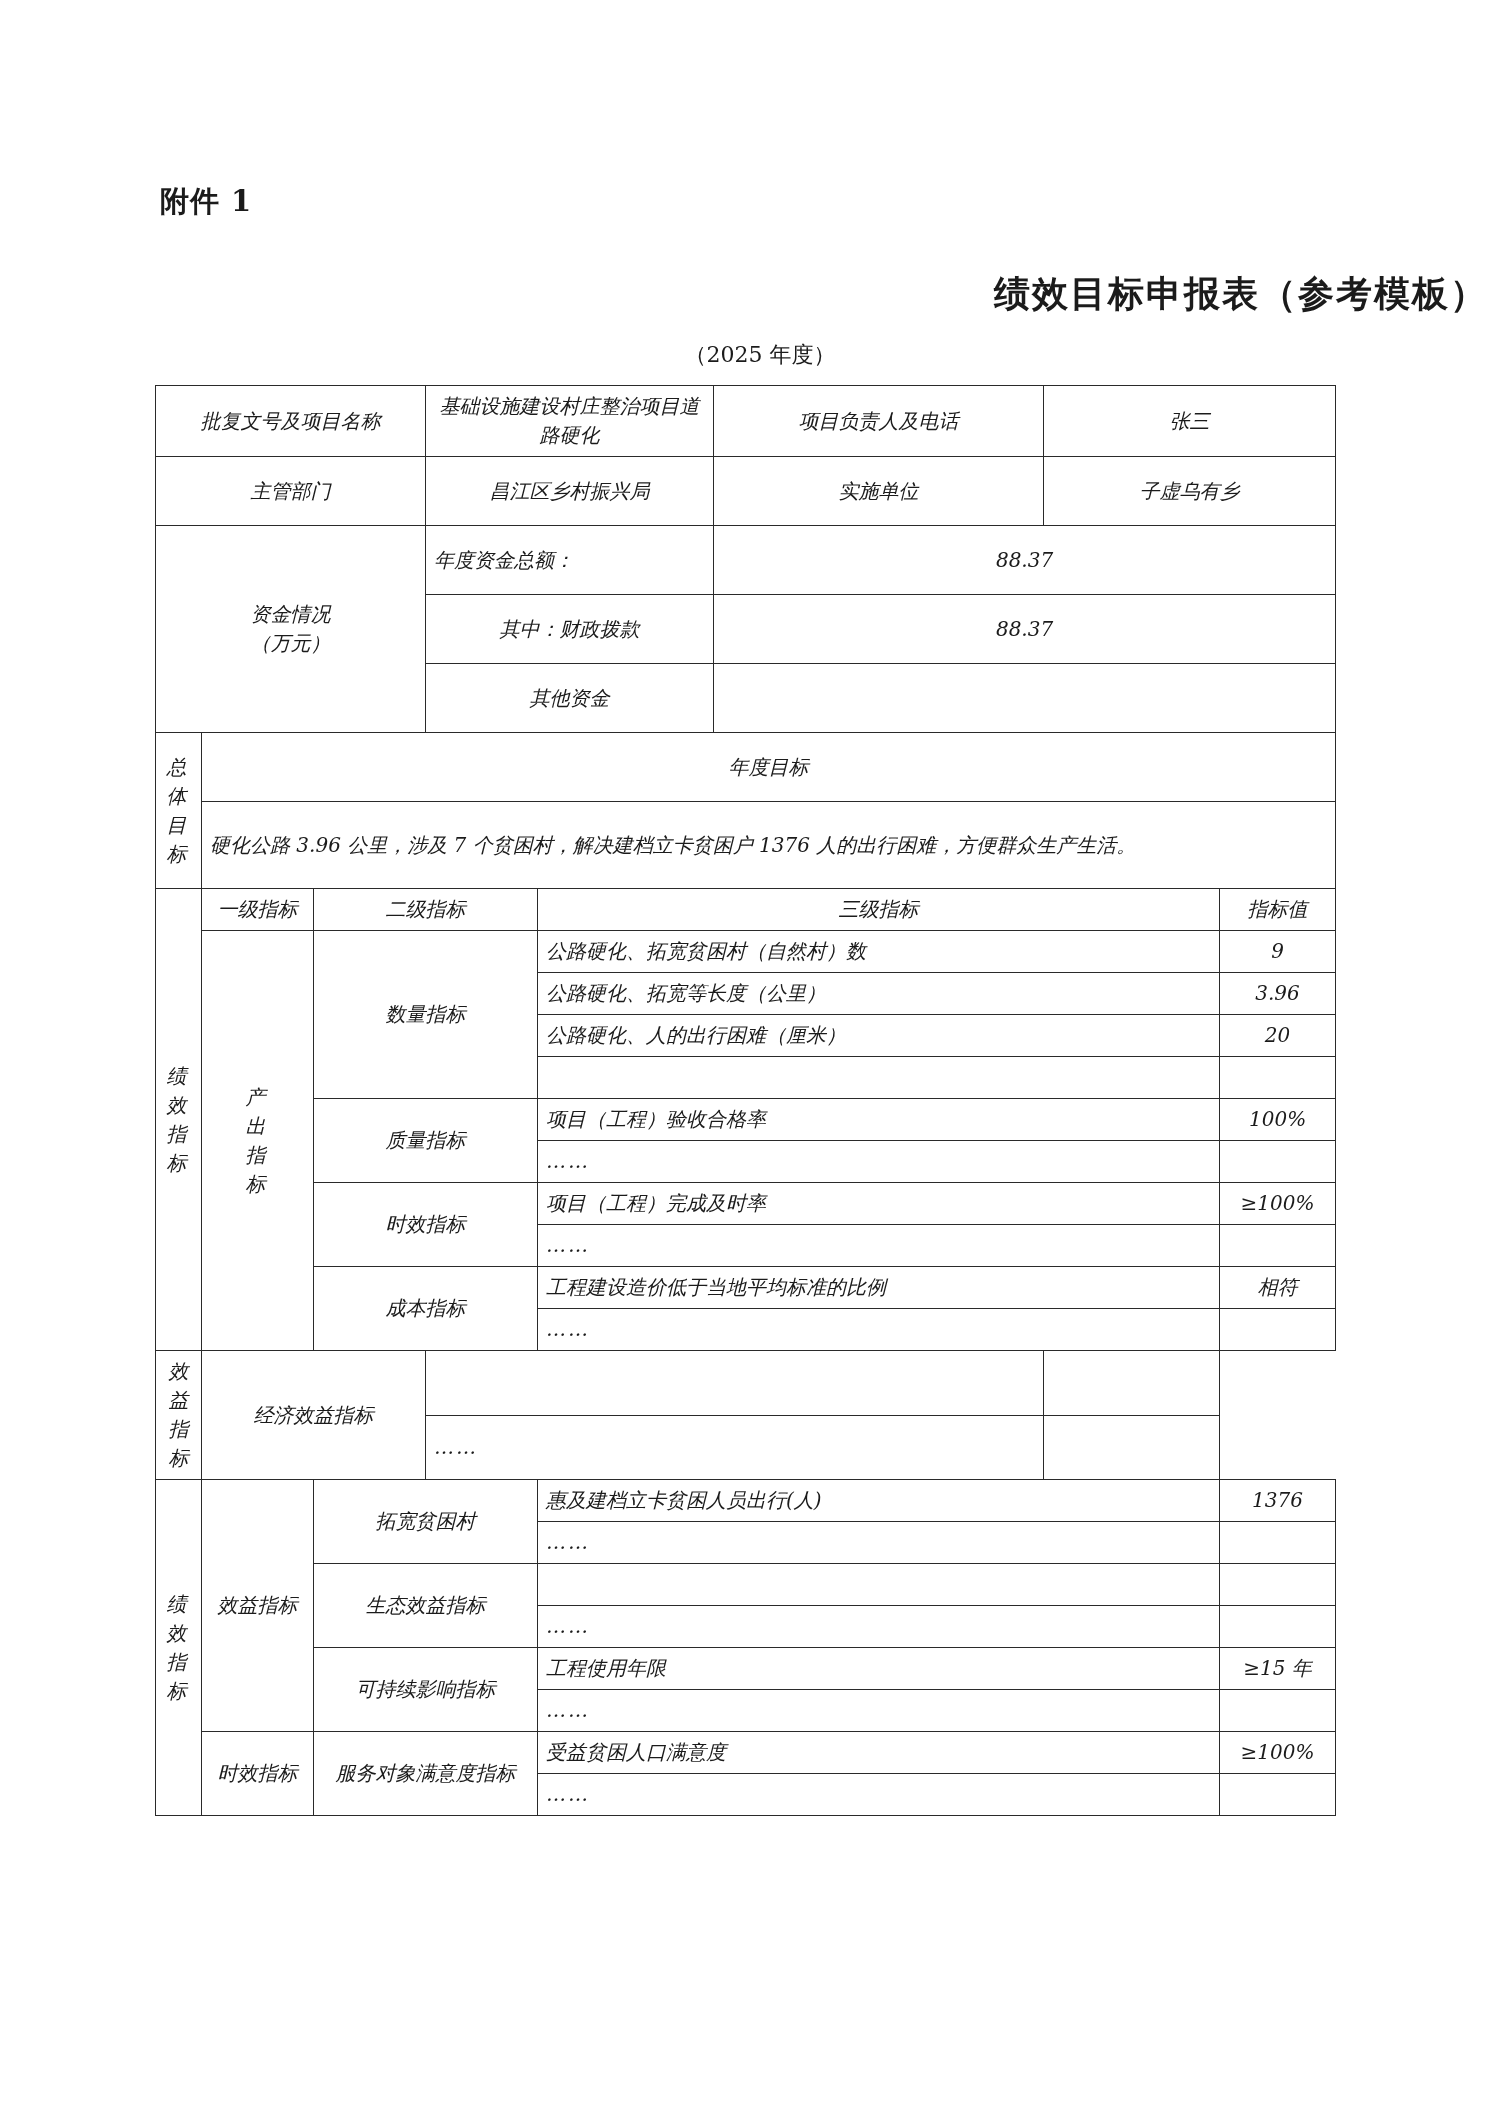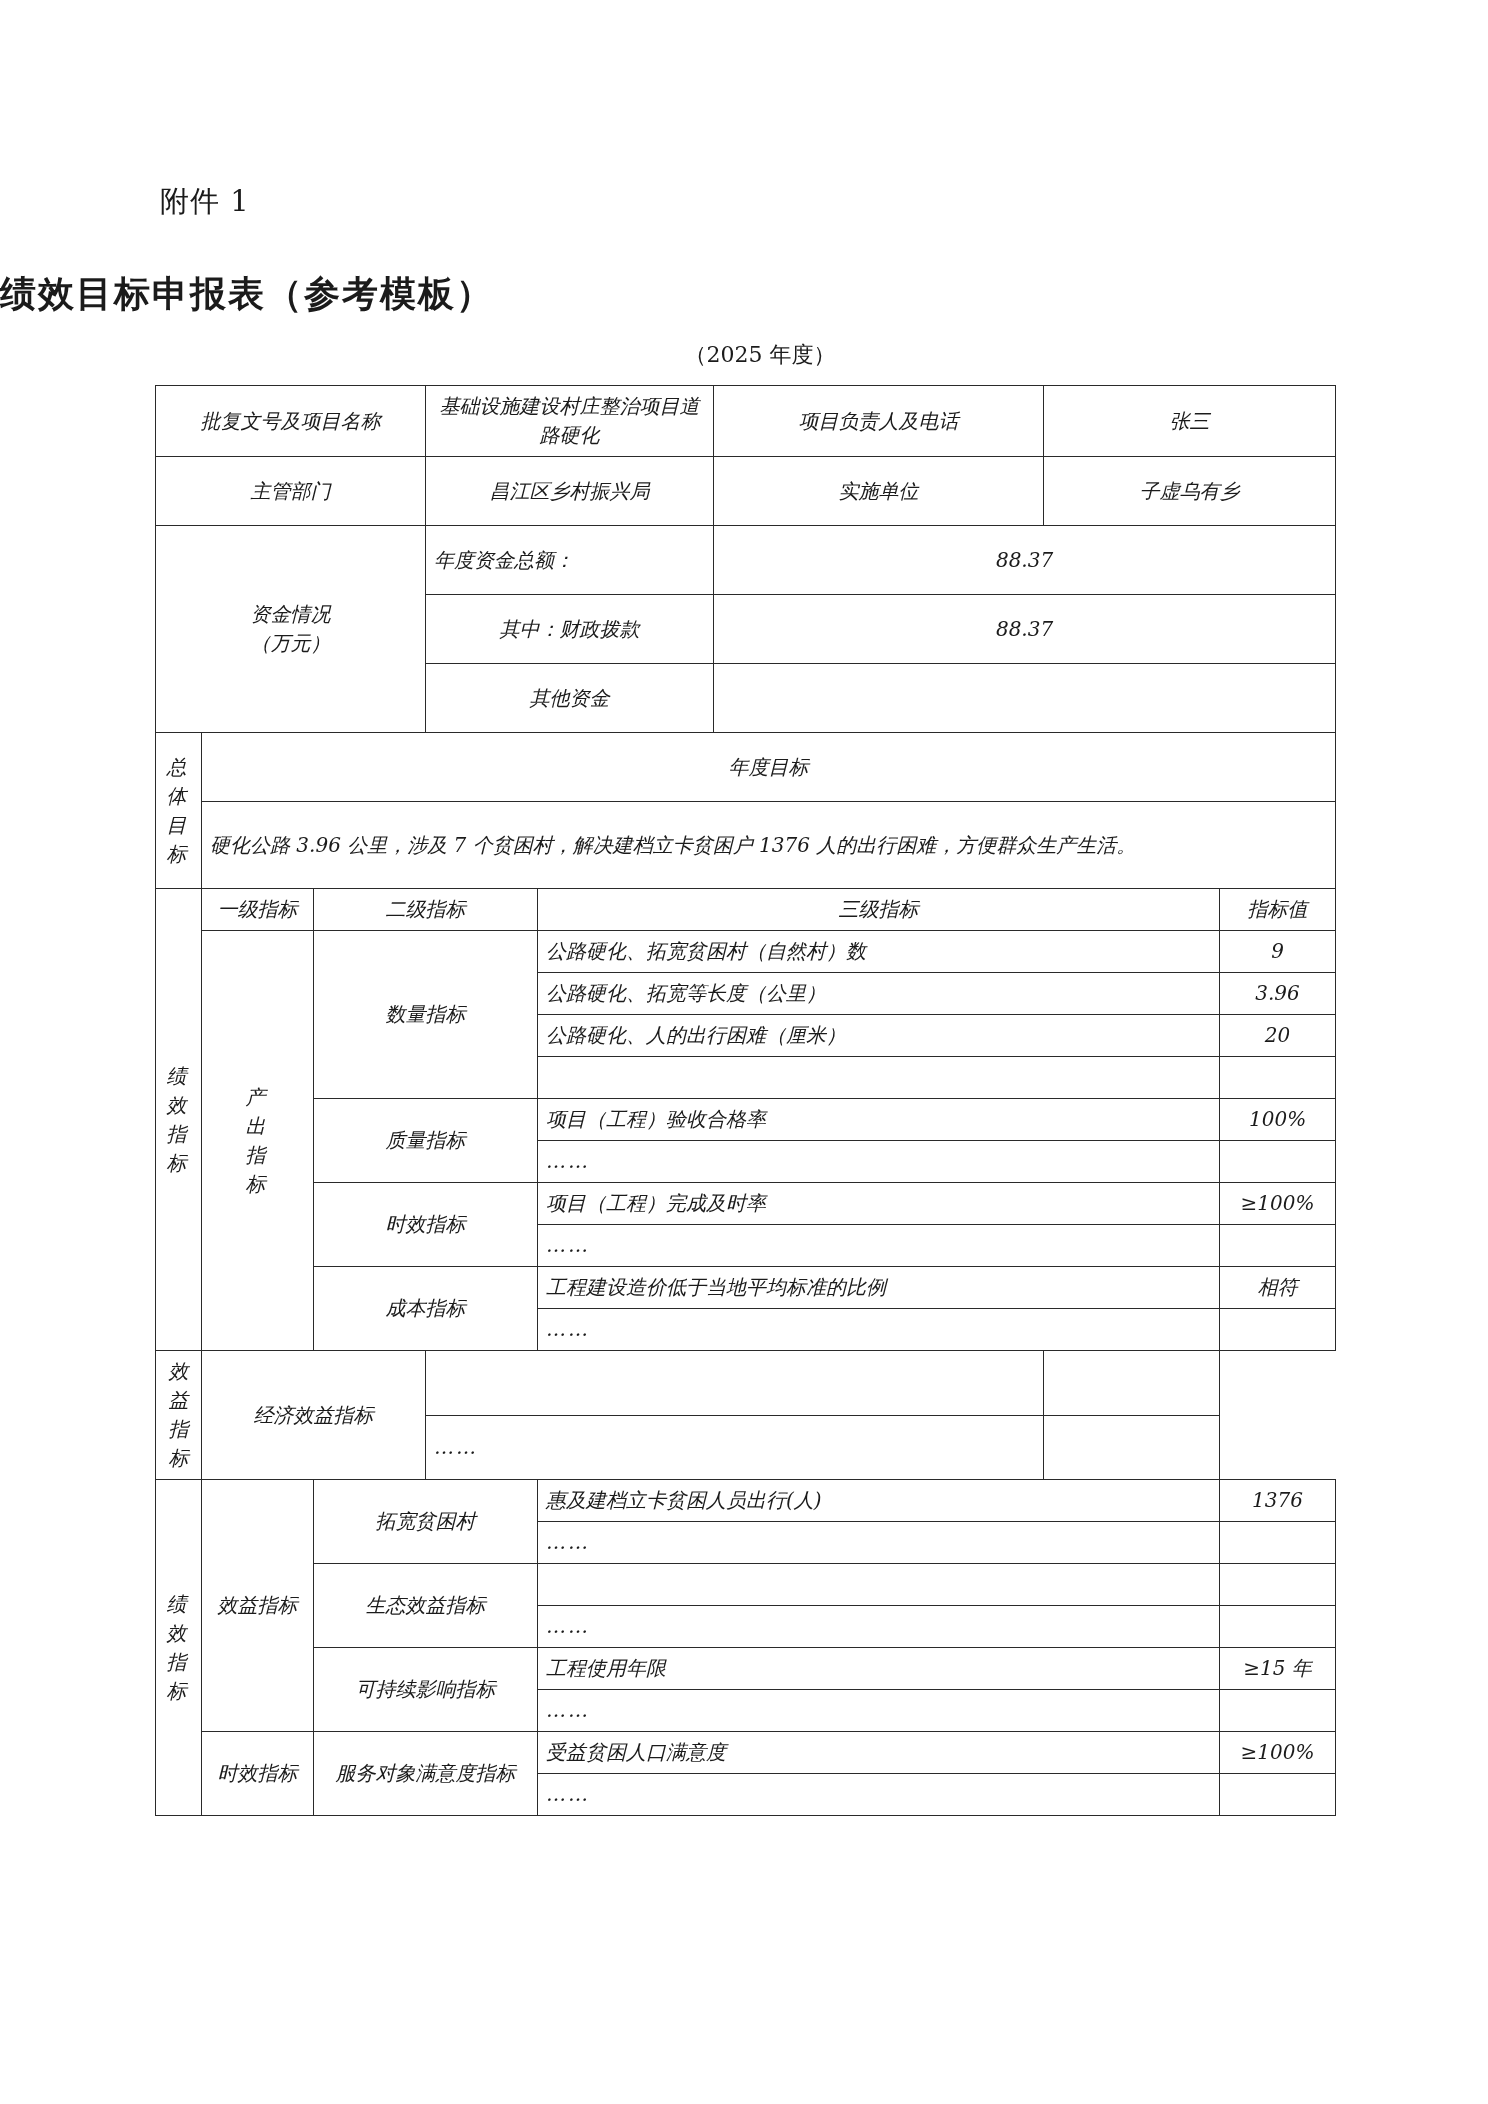--- a/index.html
+++ b/index.html
@@ -19,28 +19,28 @@
     left: 0; top: 0;
     width: 1488px;
     height: 2104px;
     overflow: hidden;
   }
   .attachment {
     position: absolute;
     left: 160px;
     top: 182px;
     font-size: 29px;
-    font-weight: normal;
+    font-weight: bold;
     letter-spacing: 1px;
   }
   .doc-title {
     position: absolute;
     left: 0; right: 0;
     top: 270px;
-    text-align: left;
+    text-align: right;
     font-size: 36px;
     font-weight: bold;
     letter-spacing: 2px;
   }
   .doc-sub {
     position: absolute;
     left: 0; right: 0;
     top: 340px;
     text-align: center;
     font-size: 22px;

